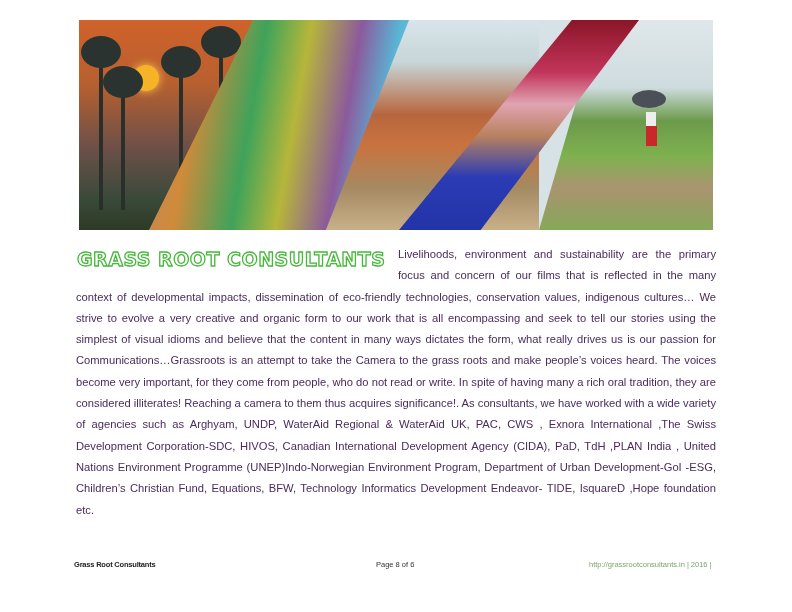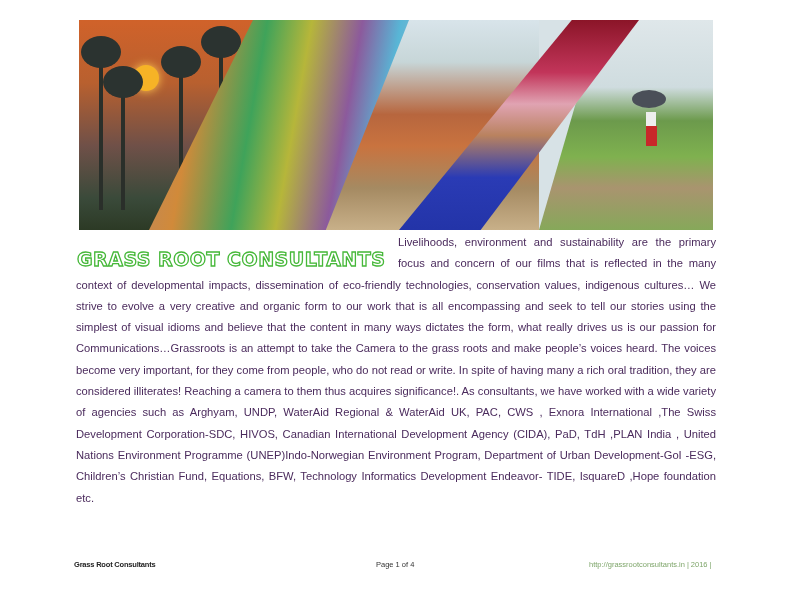--- a/index.html
+++ b/index.html
@@ -46,21 +46,21 @@
   .heading {
     position: absolute; left: 77px; top: 248px;
     font-family: "DejaVu Sans", sans-serif; font-weight: bold; font-size: 19px;
     letter-spacing: 0.5px; color: #ffffff;
     -webkit-text-stroke: 1.3px #47b83a;
     text-shadow: 0 0 0 #47b83a;
     white-space: nowrap;
   }
 
   .body-text {
-    position: absolute; left: 76px; top: 232px; width: 640px;
+    position: absolute; left: 76px; top: 244px; width: 640px;
     font-family: "Liberation Sans", sans-serif; font-size: 11.2px; line-height: 21.3px;
     color: #4a2a5c; text-align: justify;
   }
   .float-spacer { float: left; width: 322px; height: 40px; }
 
   .footer { position: absolute; top: 560px; font-size: 7.5px; white-space: nowrap; }
   .footer-left { left: 74px; font-family: "Liberation Sans", sans-serif; font-weight: bold; color: #222; letter-spacing: -0.2px; }
   .footer-center { left: 376px; font-family: "Liberation Sans", sans-serif; color: #333; }
   .footer-right { left: 589px; font-family: "Liberation Sans", sans-serif; color: #7fa66b; text-align: right; }
   .footer-right .sep { color: #7fa66b; margin: 0 2px; }
@@ -89,16 +89,16 @@
 </div>
 
 <div class="heading">GRASS ROOT CONSULTANTS</div>
 
 <div class="body-text">
   <div class="float-spacer"></div>
   <span>Livelihoods, environment and sustainability are the primary focus and concern of our films that is reflected in the many context of developmental impacts, dissemination of eco-friendly technologies, conservation values, indigenous cultures… We strive to evolve a very creative and organic form to our work that is all encompassing and seek to tell our stories using the simplest of visual idioms and believe that the content in many ways dictates the form, what really drives us is our passion for Communications…Grassroots is an attempt to take the Camera to the grass roots and make people’s voices heard. The voices become very important, for they come from people, who do not read or write. In spite of having many a rich oral tradition, they are considered illiterates! Reaching a camera to them thus acquires significance!. As consultants, we have worked with a wide variety of agencies such as Arghyam, UNDP, WaterAid Regional &amp; WaterAid UK, PAC, CWS , Exnora International ,The Swiss Development Corporation-SDC, HIVOS, Canadian International Development Agency (CIDA), PaD, TdH ,PLAN India , United Nations Environment Programme (UNEP)Indo-Norwegian Environment Program, Department of Urban Development-GoI -ESG, Children’s Christian Fund, Equations, BFW, Technology Informatics Development Endeavor- TIDE, IsquareD ,Hope foundation etc.</span>
 </div>
 
 <div class="footer footer-left">Grass Root Consultants</div>
-<div class="footer footer-center">Page 1 of 4</div>
+<div class="footer footer-center">Page 8 of 6</div>
 <div class="footer footer-right">
   <span>http://grassrootconsultants.in</span><span class="sep">|</span><span>2016</span><span class="sep">|</span>
 </div>
 
 </body></html>

